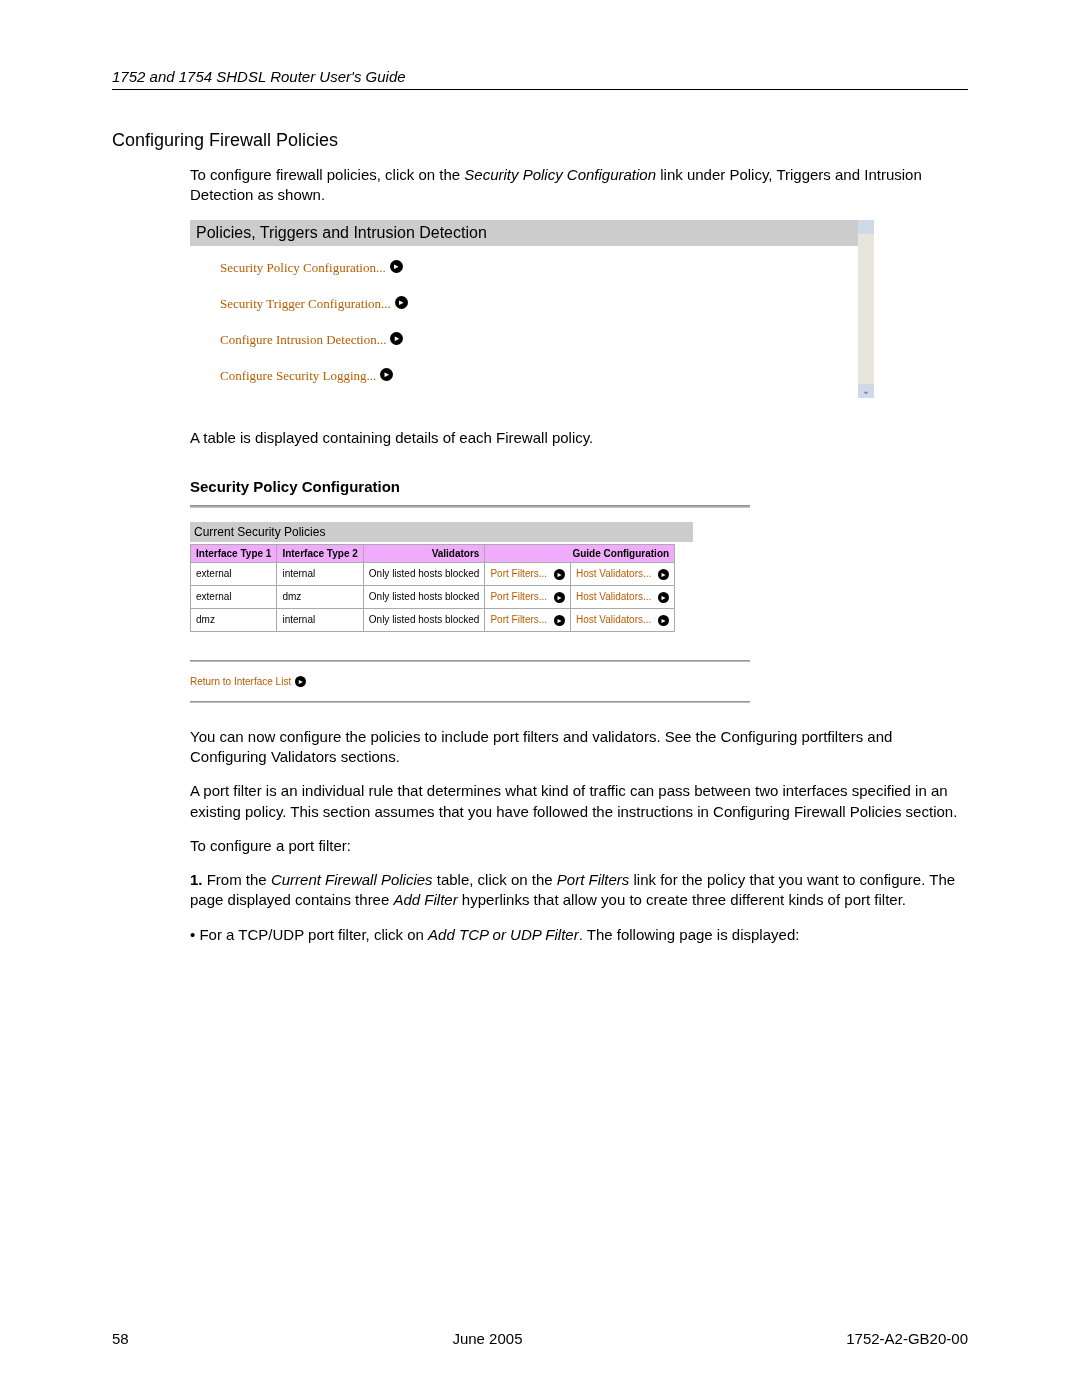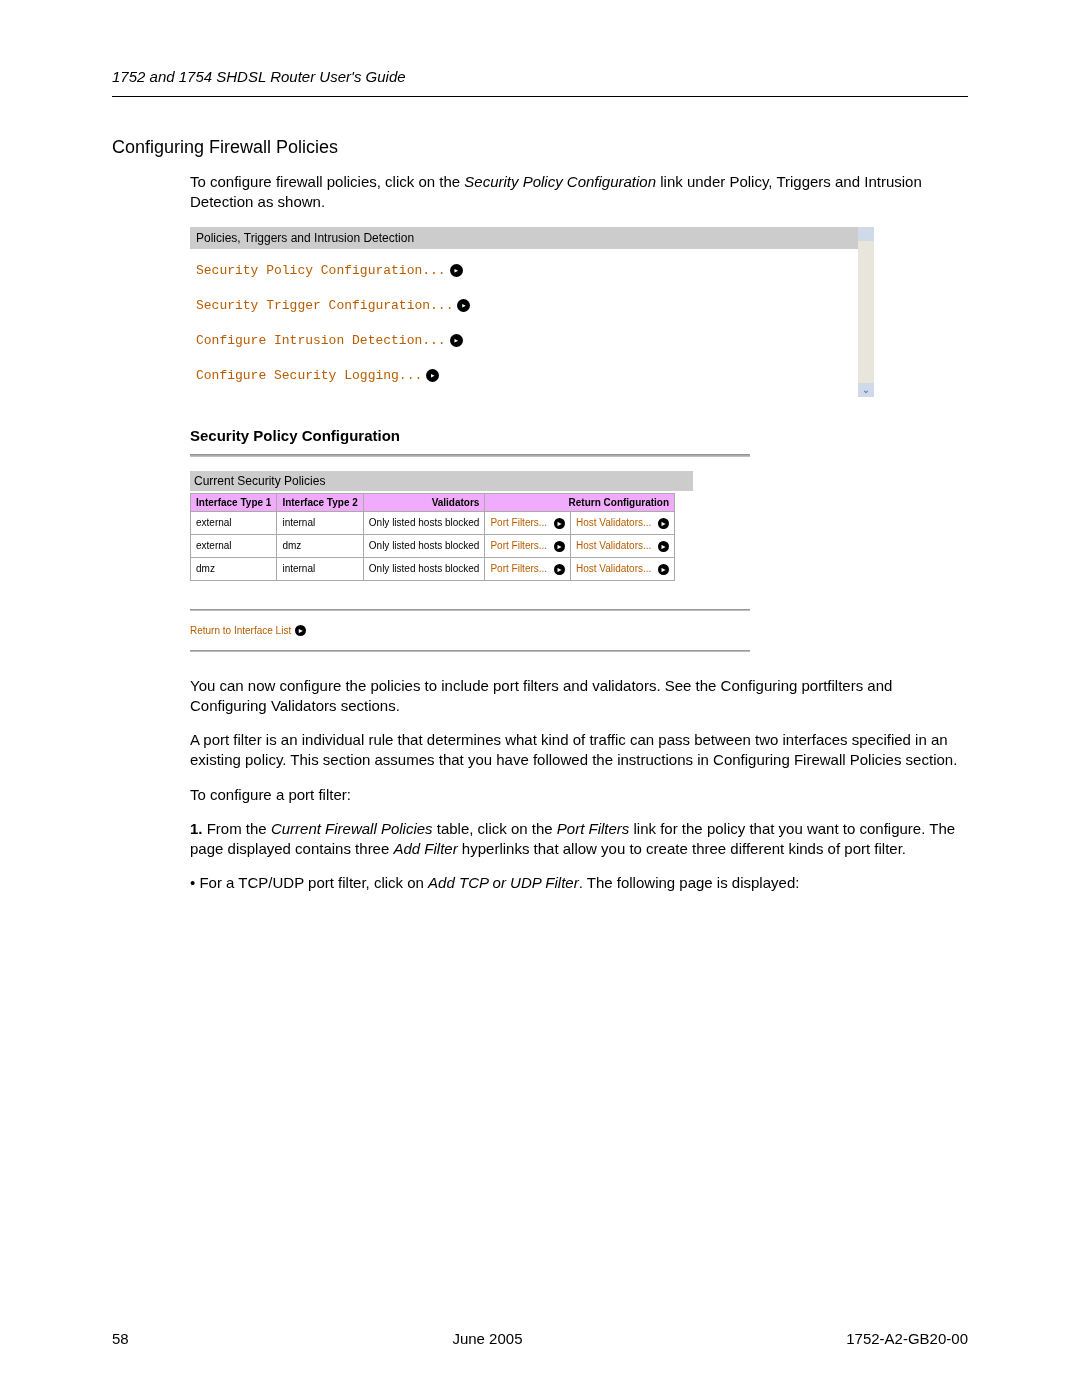--- a/index.html
+++ b/index.html
@@ -14,21 +14,21 @@
     width: 1080px;
     height: 1397px;
     position: relative;
     box-sizing: border-box;
     padding: 68px 112px 50px 112px;
   }
   .running-head {
     font-style: italic;
     font-size: 15px;
     border-bottom: 1px solid #000;
-    padding-bottom: 11px;
+    padding-bottom: 4px;
     margin-bottom: 40px;
   }
   .section-title {
     font-family: Arial, Helvetica, sans-serif;
     font-weight: normal;
     font-size: 18px;
     margin-bottom: 14px;
   }
   .body-block {
     margin-left: 78px;
@@ -44,35 +44,36 @@
 
   
   .shot1 {
     margin: 10px 0 30px 78px;
     width: 672px;
     position: relative;
   }
   .shot1-bar {
     background: #ccc;
     color: #000;
-    font-size: 12px;
+    font-size: 16px;
     font-family: Verdana, Arial, sans-serif;
     padding: 4px 6px;
   }
   .shot1-links {
     padding: 14px 6px 8px 6px;
     background: #fff;
   }
   .shot1-links .lnk {
     display: flex;
-    align-items: center;
+    align-items: flex-start;
     color: #b85c00;
     font-size: 13px;
-    font-family: Liberation Mono, monospace;
+    font-family: Liberation Serif, serif;
     margin-bottom: 20px;
+    margin-left: 24px;
   }
   .shot1-links .lnk:last-child { margin-bottom: 6px; }
   .circle-icon {
     display: inline-flex;
     align-items: center;
     justify-content: center;
     width: 13px;
     height: 13px;
     border-radius: 50%;
     background: #000;
@@ -210,33 +211,36 @@
         <span>Configure Intrusion Detection...</span>
         <span class="circle-icon">▸</span>
       </div>
       <div class="lnk">
         <span>Configure Security Logging...</span>
         <span class="circle-icon">▸</span>
       </div>
     </div>
   </div>
 
+  <div class="body-block">
+    <p>A table is displayed containing details of each Firewall policy.</p>
+  </div>
 
   <div class="shot2">
     <div class="shot2-title">Security Policy Configuration</div>
     <div class="hr-thick"></div>
     <div class="subhead">Current Security Policies</div>
 
     <table class="policies">
       <tbody>
           <tr>
         <th>Interface Type 1</th>
         <th>Interface Type 2</th>
         <th style="text-align:right">Validators</th>
-        <th colspan="2" style="text-align:right">Return Configuration</th>
+        <th colspan="2" style="text-align:right">Guide Configuration</th>
       </tr>
       <tr>
         <td>external</td>
         <td>internal</td>
         <td class="r">Only listed hosts blocked</td>
         <td><span class="tlink"><span>Port Filters...</span> <span class="circle-icon">▸</span></span></td>
         <td><span class="tlink"><span>Host Validators...</span> <span class="circle-icon">▸</span></span></td>
       </tr>
       <tr>
         <td>external</td>

